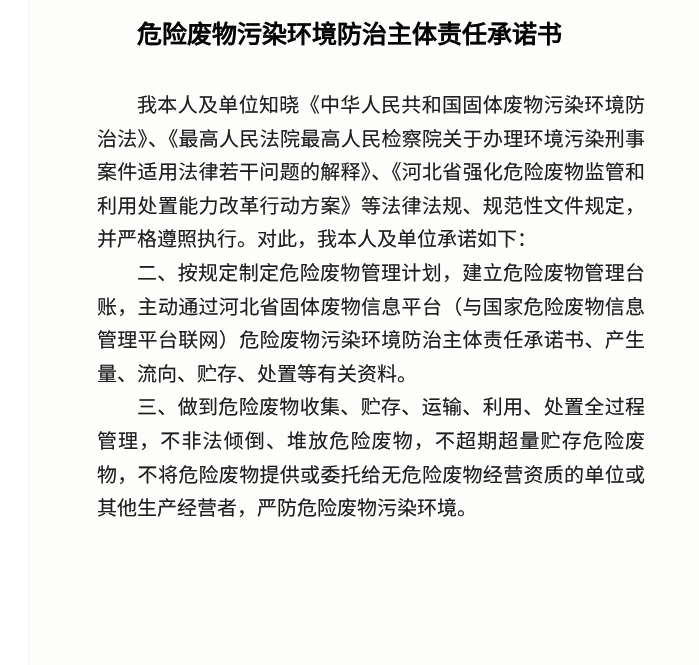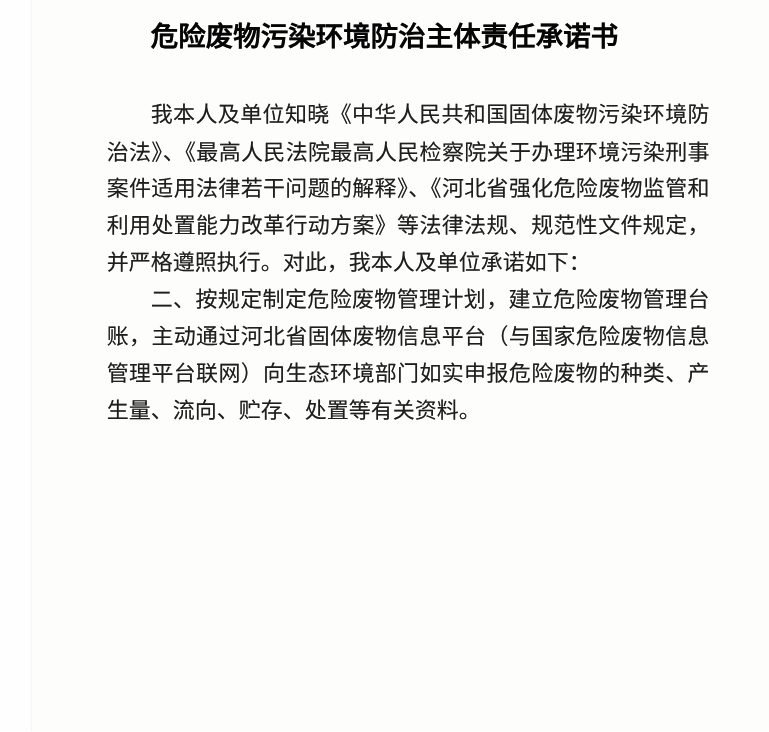--- a/index.html
+++ b/index.html
@@ -57,15 +57,16 @@
 </head>
 <body>
 
 <div class="page">
   <div class="scan-seam"></div>
 
   <h1 class="doc-title">危险废物污染环境防治主体责任承诺书</h1>
 
   <div class="doc-body">
     <p>我本人及单位知晓《中华人民共和国固体废物污染环境防治法》、《最高人民法院最高人民检察院关于办理环境污染刑事案件适用法律若干问题的解释》、《河北省强化危险废物监管和利用处置能力改革行动方案》等法律法规、规范性文件规定，并严格遵照执行。对此，我本人及单位承诺如下：</p>
-    <p>二、按规定制定危险废物管理计划，建立危险废物管理台账，主动通过河北省固体废物信息平台（与国家危险废物信息管理平台联网）向生态环境部门如实申报危险废物的种类、产生量、流向、贮存、处置等有关资料。</p>
+    <p>二、按规定制定危险废物管理计划，建立危险废物管理台账，主动通过河北省固体废物信息平台（与国家危险废物信息管理平台联网）危险废物污染环境防治主体责任承诺书、产生量、流向、贮存、处置等有关资料。</p>
+    <p>三、做到危险废物收集、贮存、运输、利用、处置全过程管理，不非法倾倒、堆放危险废物，不超期超量贮存危险废物，不将危险废物提供或委托给无危险废物经营资质的单位或其他生产经营者，严防危险废物污染环境。</p>
   </div>
 </div>
 
 </body></html>

